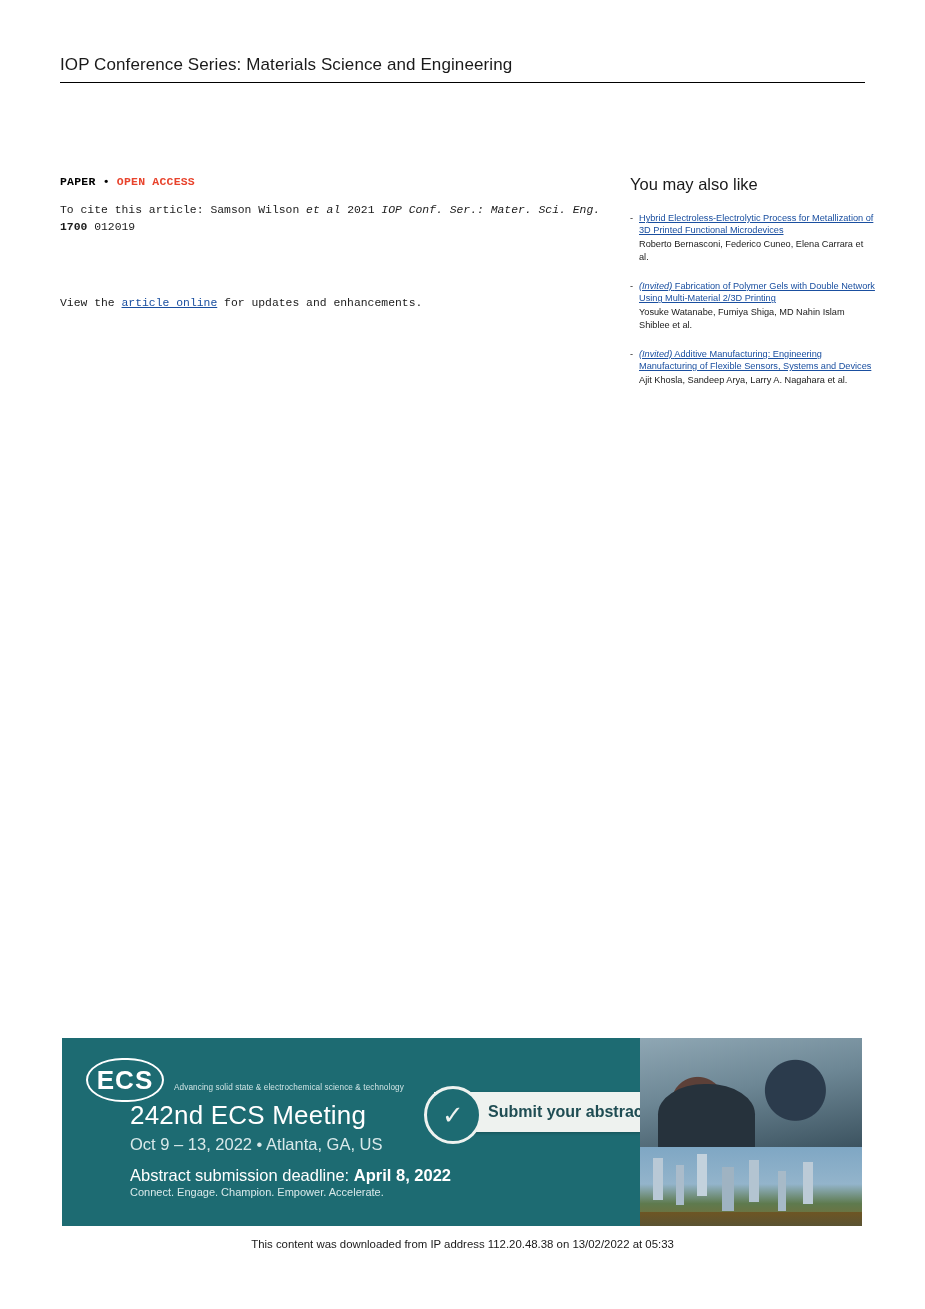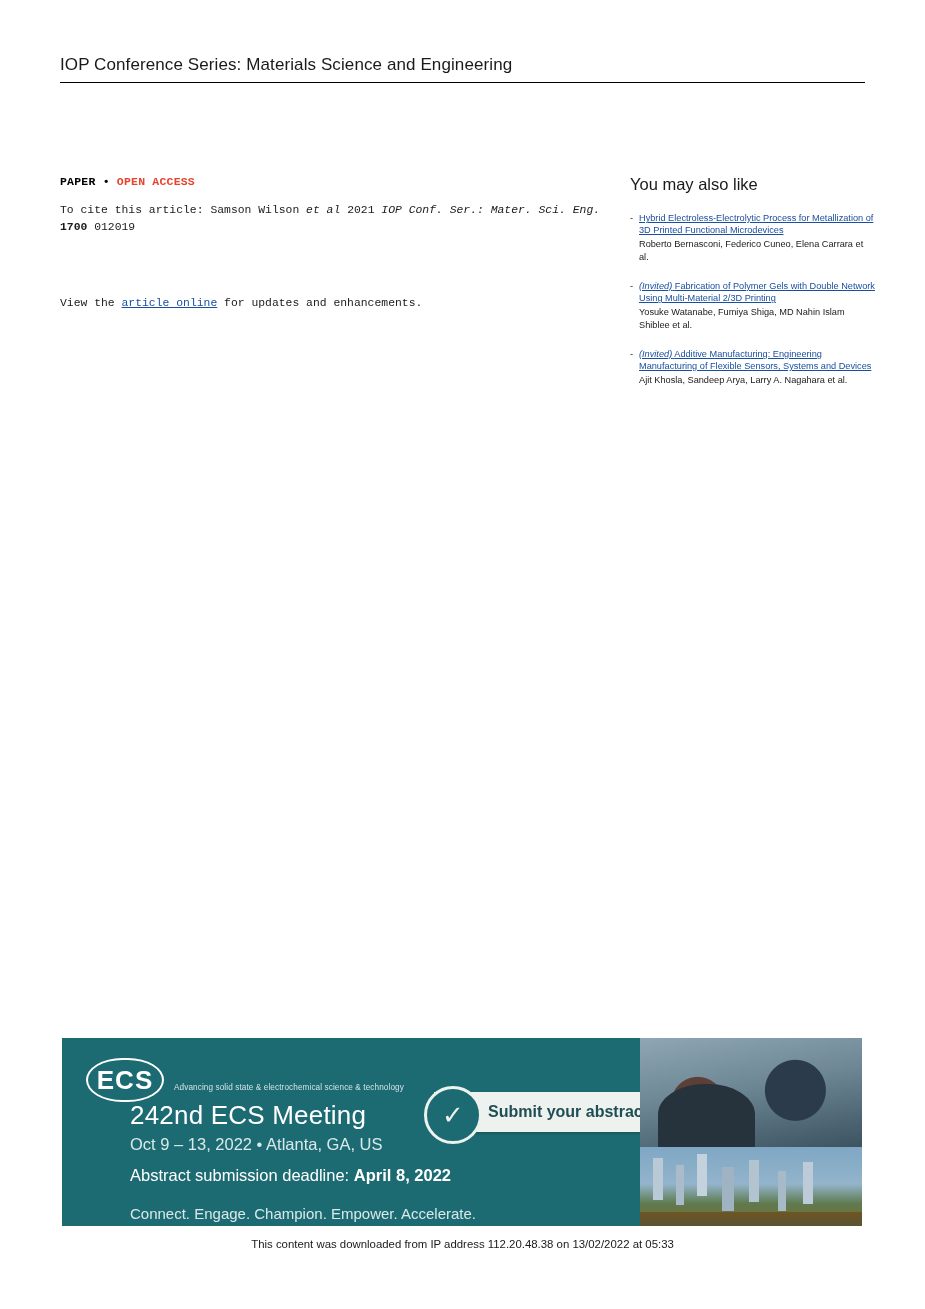--- a/index.html
+++ b/index.html
@@ -245,23 +245,23 @@
     position: absolute;
     left: 68px;
     top: 128px;
     color: #ffffff;
     font-size: 16.5px;
   }
   .ad-deadline b { font-weight: bold; }
   .ad-slogan {
     position: absolute;
     left: 68px;
-    top: 167px;
+    top: 148px;
     color: #d9e9ea;
-    font-size: 15px;
+    font-size: 11px;
   }
   .ad-move {
     position: absolute;
     left: 68px;
     top: 189px;
     color: #ffffff;
     font-size: 17px;
     font-weight: bold;
     letter-spacing: 0.2px;
   }

